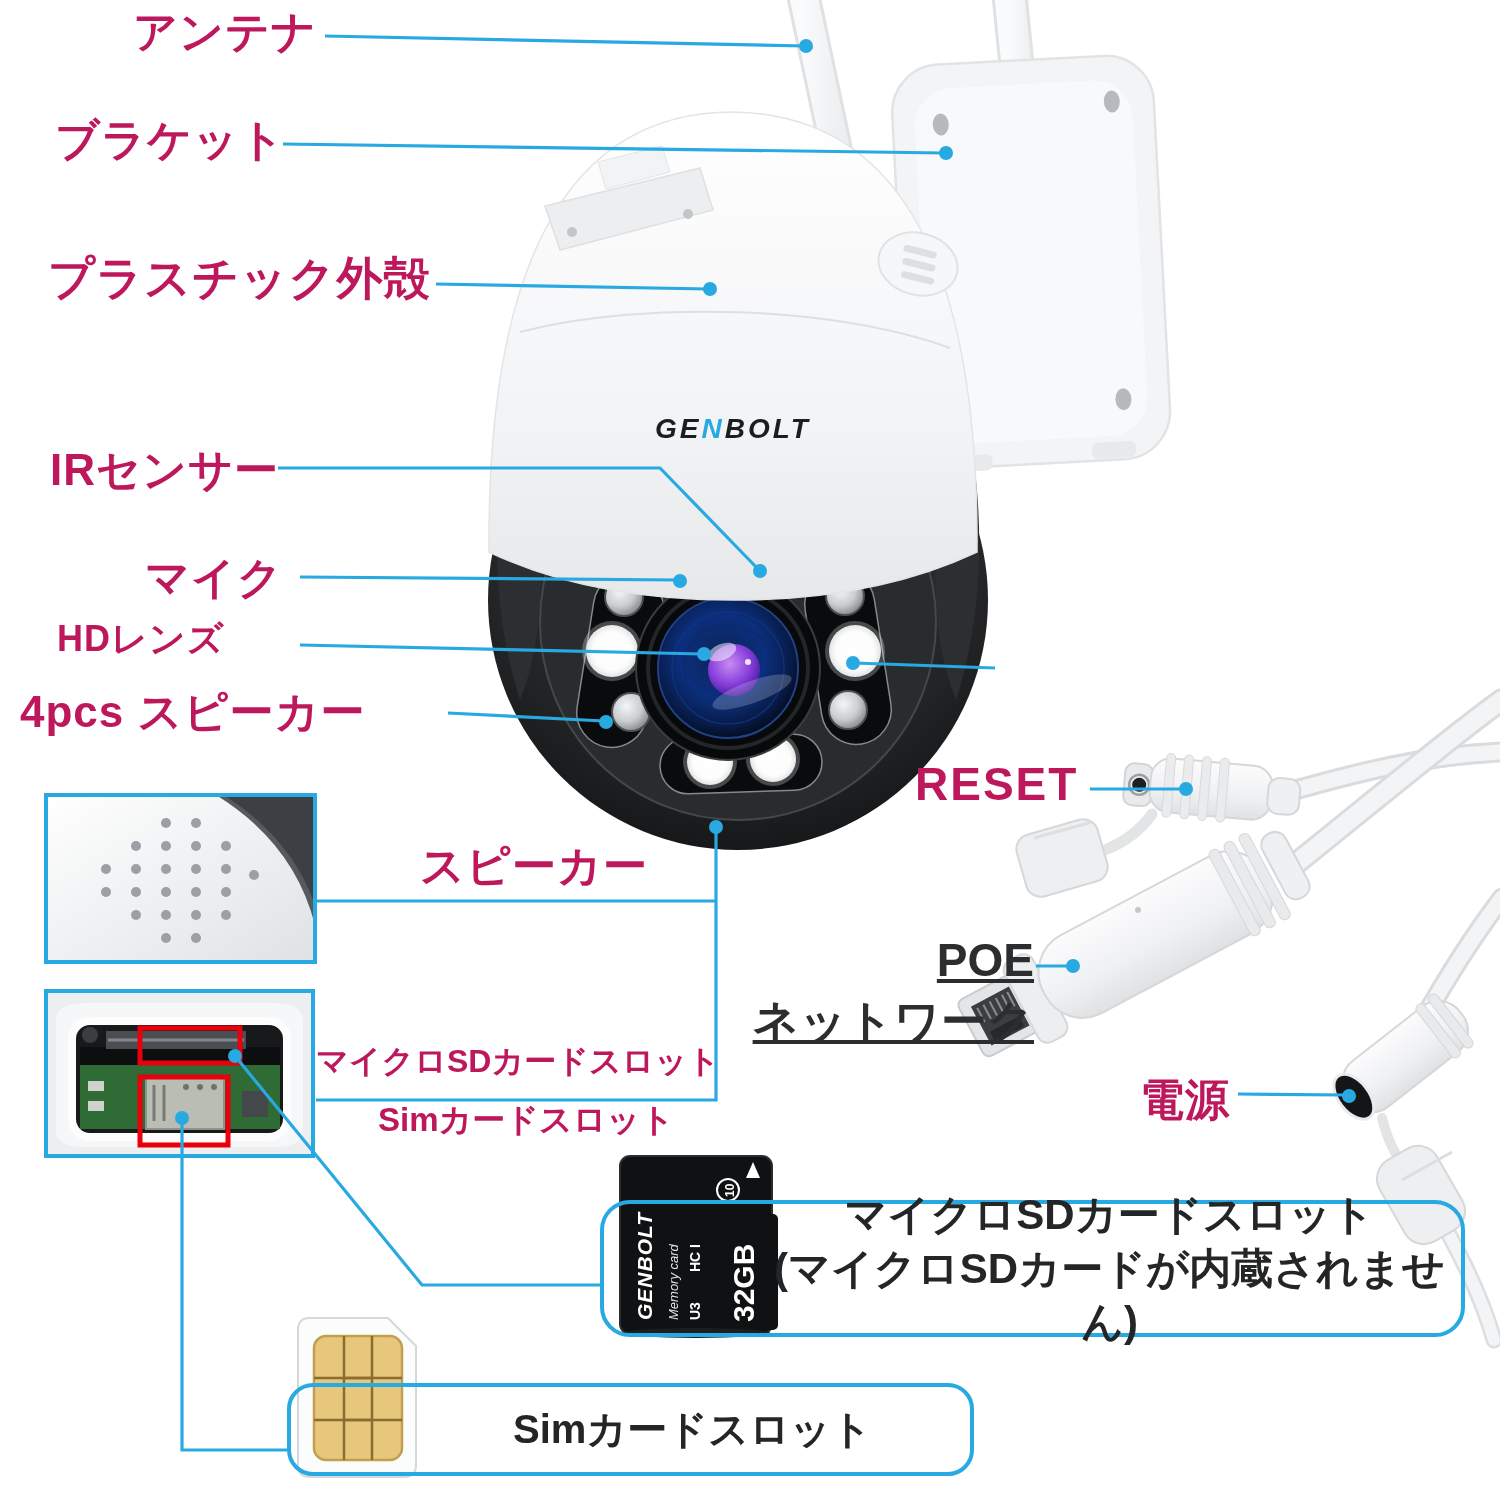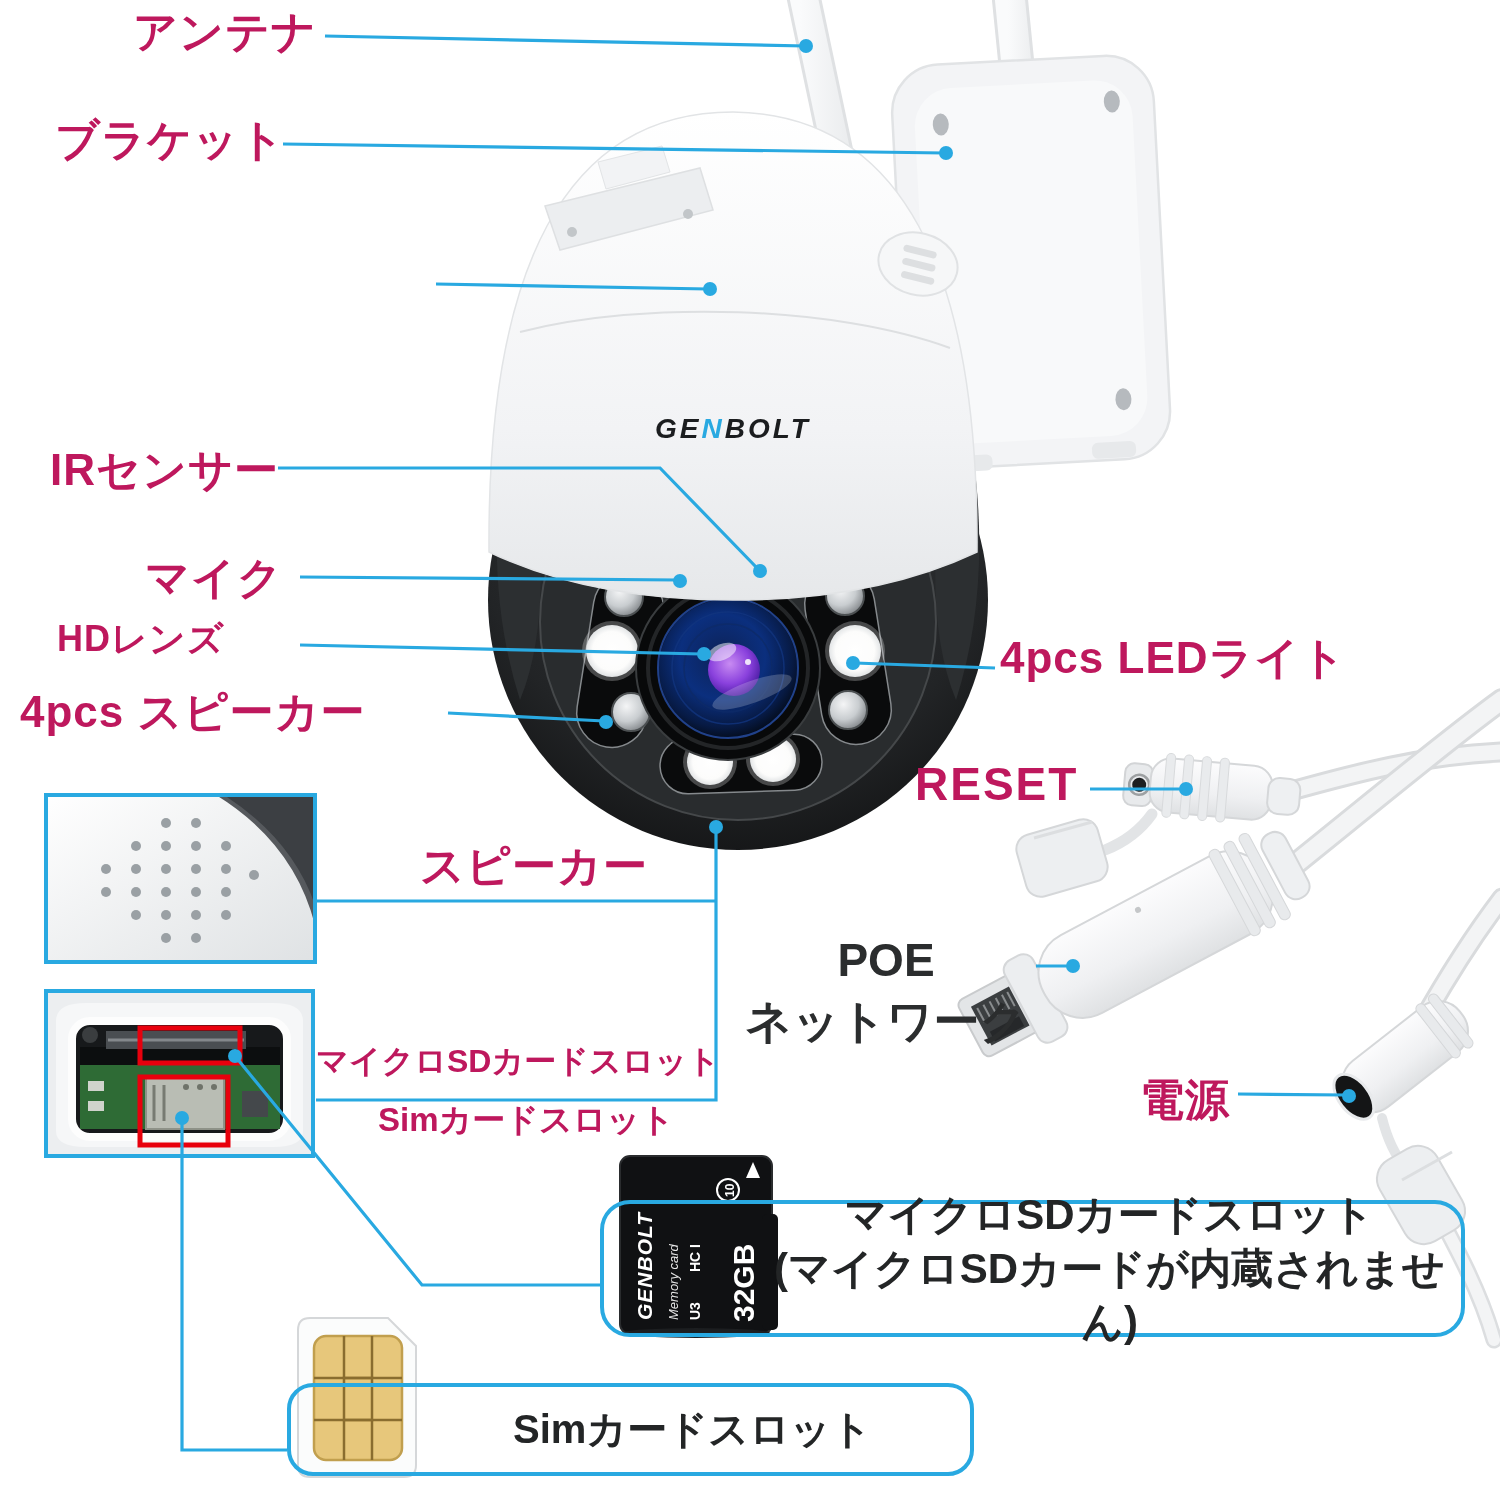--- a/index.html
+++ b/index.html
@@ -7,22 +7,22 @@
     position:relative;width:1500px;height:1500px;overflow:hidden;background:#ffffff;
     font-family:"Liberation Sans","DejaVu Sans",sans-serif;
   }
   .stage svg{position:absolute;left:0;top:0;}
   .lbl{
     position:absolute;color:#be185d;font-weight:700;white-space:nowrap;
     font-size:44px;line-height:1.08;letter-spacing:1px;
   }
   .lbl.small{font-size:32px;letter-spacing:0;}
   .lbl.en{font-weight:600;letter-spacing:2px;}
-  .poe-wrap{position:absolute;left:738px;top:930px;width:296px;text-align:center;
-    color:#2b2d2e;font-weight:700;font-size:46px;line-height:1.32;}
+  .poe-wrap{position:absolute;left:738px;top:930px;width:296px;text-align:right;
+    color:#2b2d2e;font-weight:700;font-size:46px;line-height:1.32;text-decoration:underline;}
   .callout{
     position:absolute;border:4px solid #29a9e1;background:#ffffff00;
     color:#232526;font-weight:700;text-align:center;
   }
   .callout .inner{position:absolute;display:flex;flex-direction:column;justify-content:center;}
   #sd-box{left:600px;top:1200px;width:857px;height:129px;border-radius:30px;}
   #sd-box .inner{left:160px;right:6px;top:0;bottom:0;font-size:42px;line-height:1.28;}
   #sim-box{left:287px;top:1383px;width:679px;height:85px;border-radius:26px;}
   #sim-box .inner{left:128px;right:4px;top:0;bottom:0;font-size:40px;line-height:1.12;}
   .ld{stroke:#29a9e1;stroke-width:3.2;fill:none;}
@@ -349,25 +349,25 @@
       <circle class="dot" cx="716" cy="827" r="7"></circle>
     </g>
     <path class="ld" d="M 235 1056 L 422 1285 L 600 1285"></path>
       <circle class="dot" cx="235" cy="1056" r="7"></circle>
     <path class="ld" d="M 182 1118 L 182 1450 L 287 1450"></path>
       <circle class="dot" cx="182" cy="1118" r="7"></circle>
   </svg>
 
   <div class="lbl" style="left:133px;top:8px;">アンテナ</div>
   <div class="lbl" style="left:55px;top:116px;">ブラケット</div>
+  <div class="lbl" style="left:48px;top:254px;font-size:46px;">プラスチック外殻</div>
   <div class="lbl" style="left:50px;top:446px;">IRセンサー</div>
   <div class="lbl" style="left:145px;top:554px;">マイク</div>
   <div class="lbl" style="left:57px;top:620px;font-size:36px;">HDレンズ</div>
   <div class="lbl" style="left:20px;top:688px;">4pcs スピーカー</div>
-  <div class="lbl" style="left:1000px;top:634px;">4pcs LEDライト</div>
   <div class="lbl en" style="left:915px;top:760px;font-size:46px;font-weight:600;">RESET</div>
   <div class="lbl" style="left:380px;top:842px;margin-left:40px;">スピーカー</div>
 
   <div class="poe-wrap">
     <div>POE</div>
     <div>ネットワーク</div>
   </div>
 
   <div class="lbl small" style="left:316px;top:1044px;">マイクロSDカードスロット</div>
   <div class="lbl small" style="left:378px;top:1102px;font-size:33px;">Simカードスロット</div>

